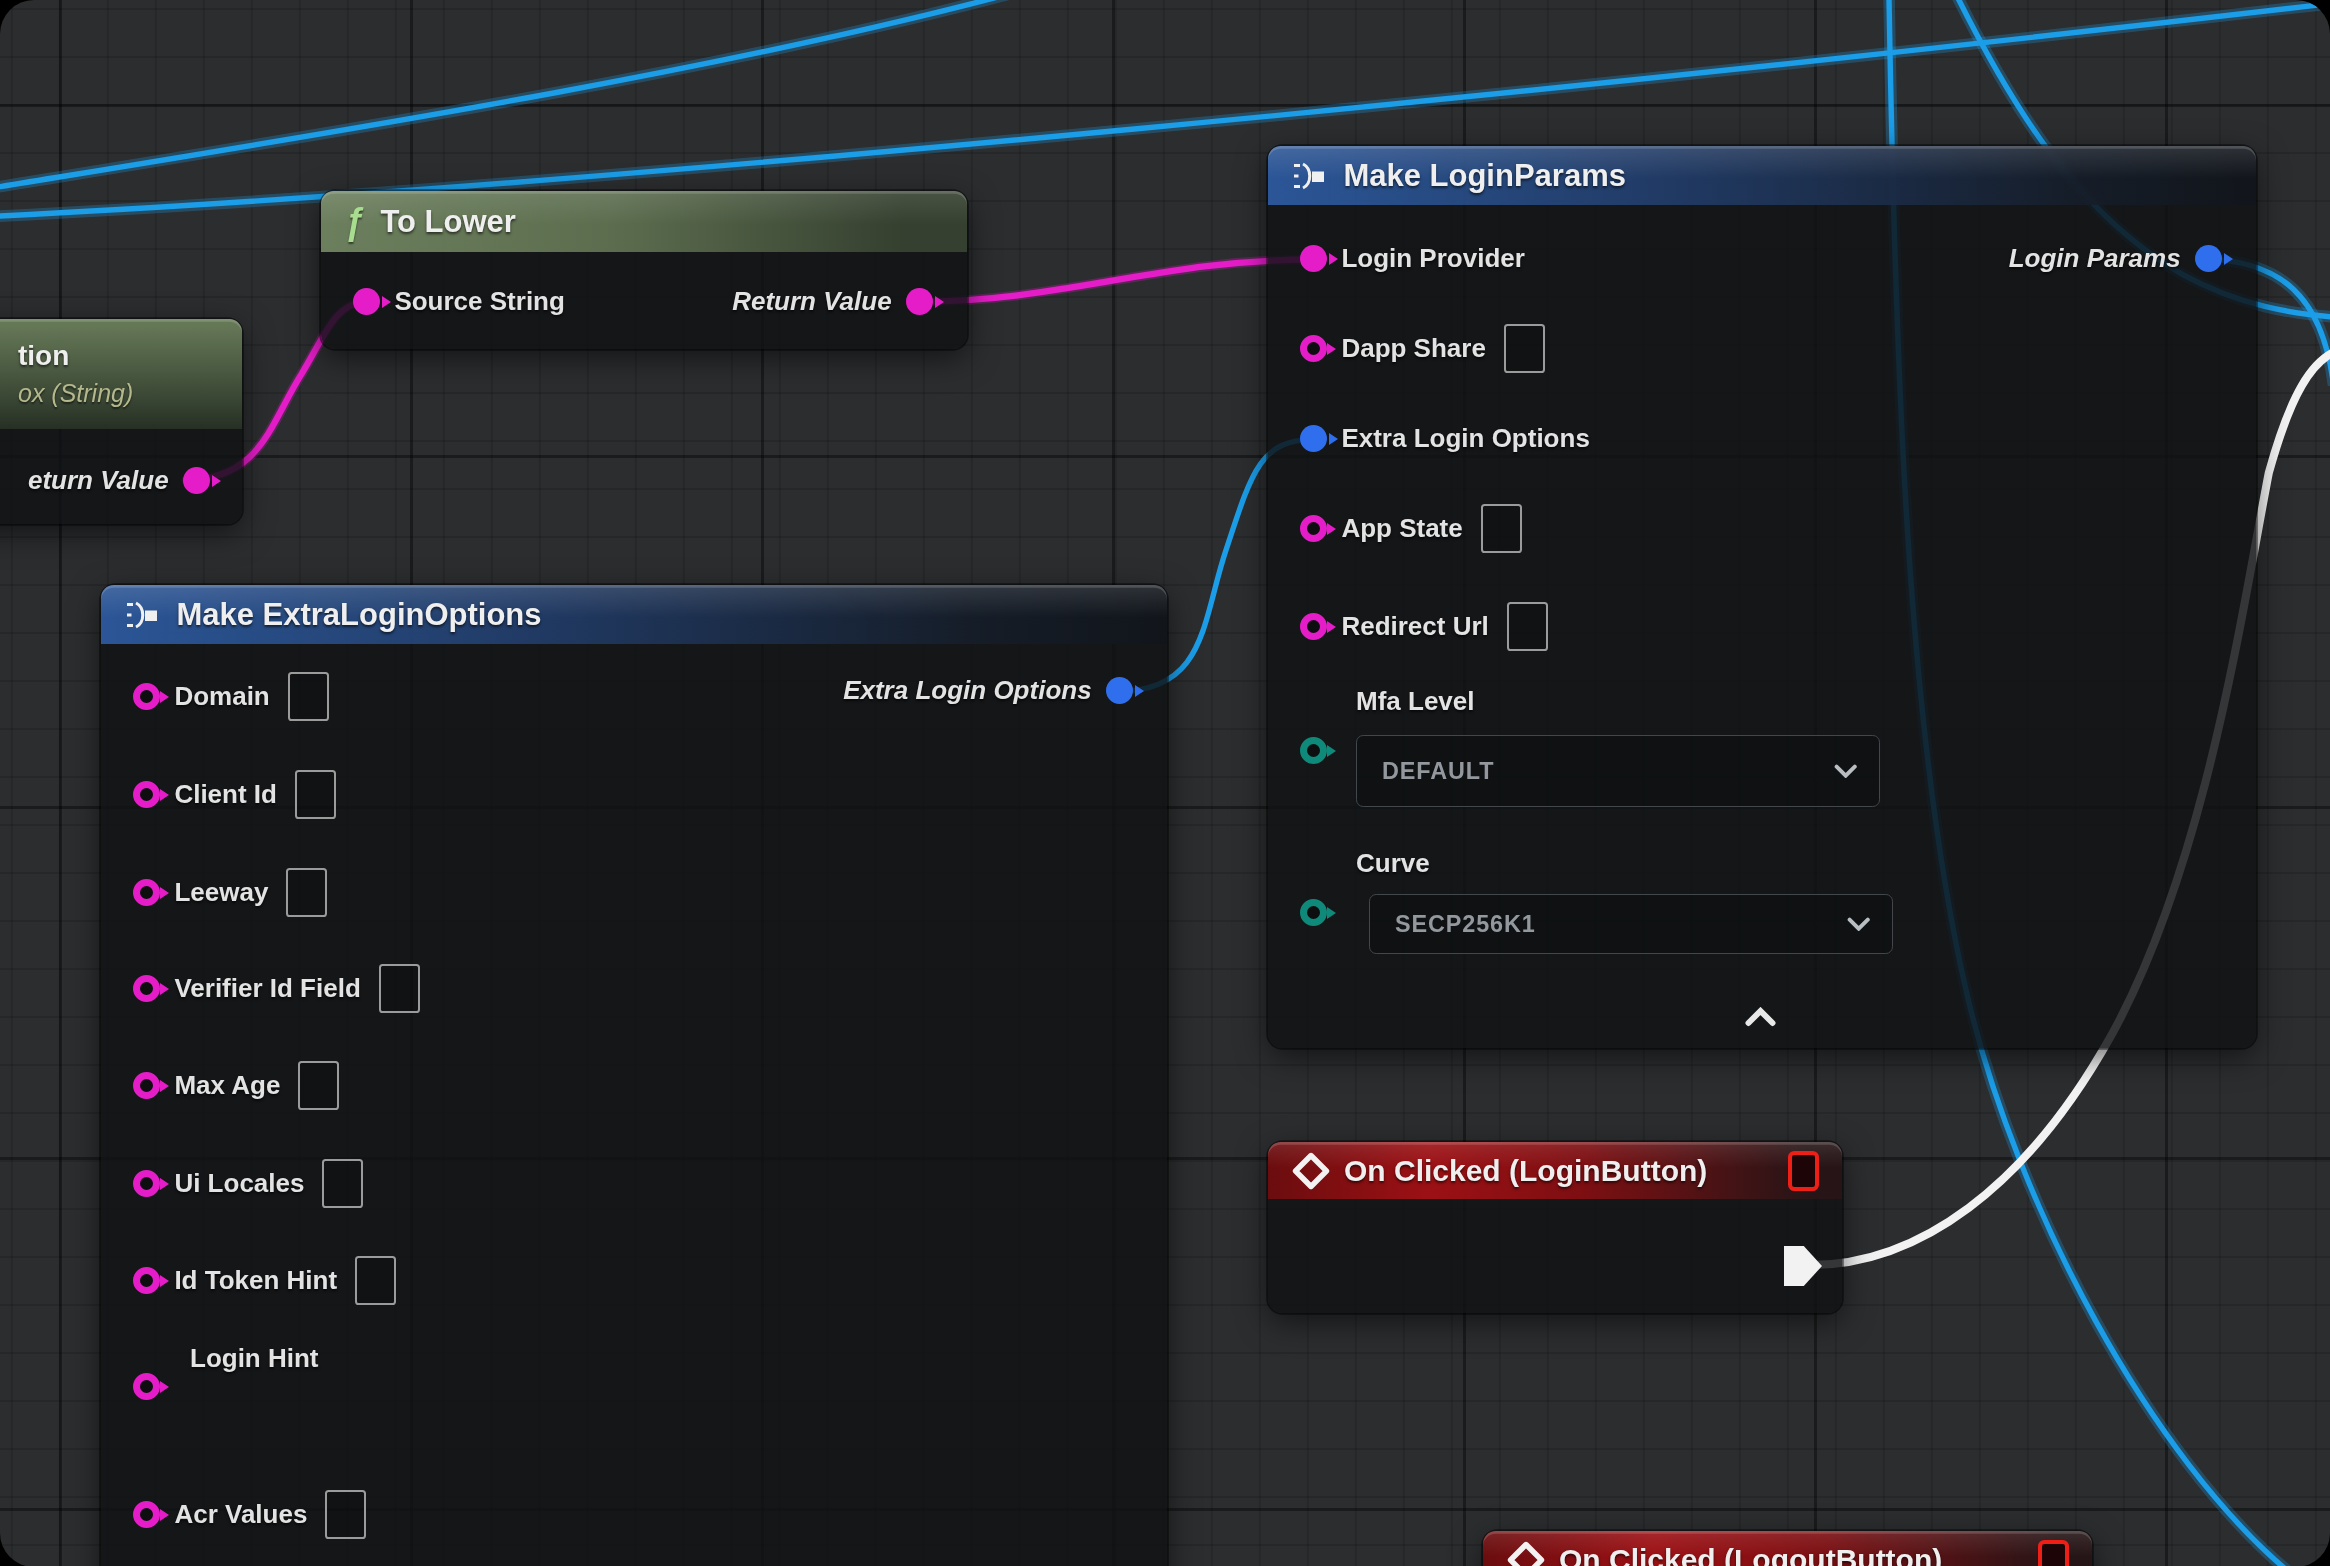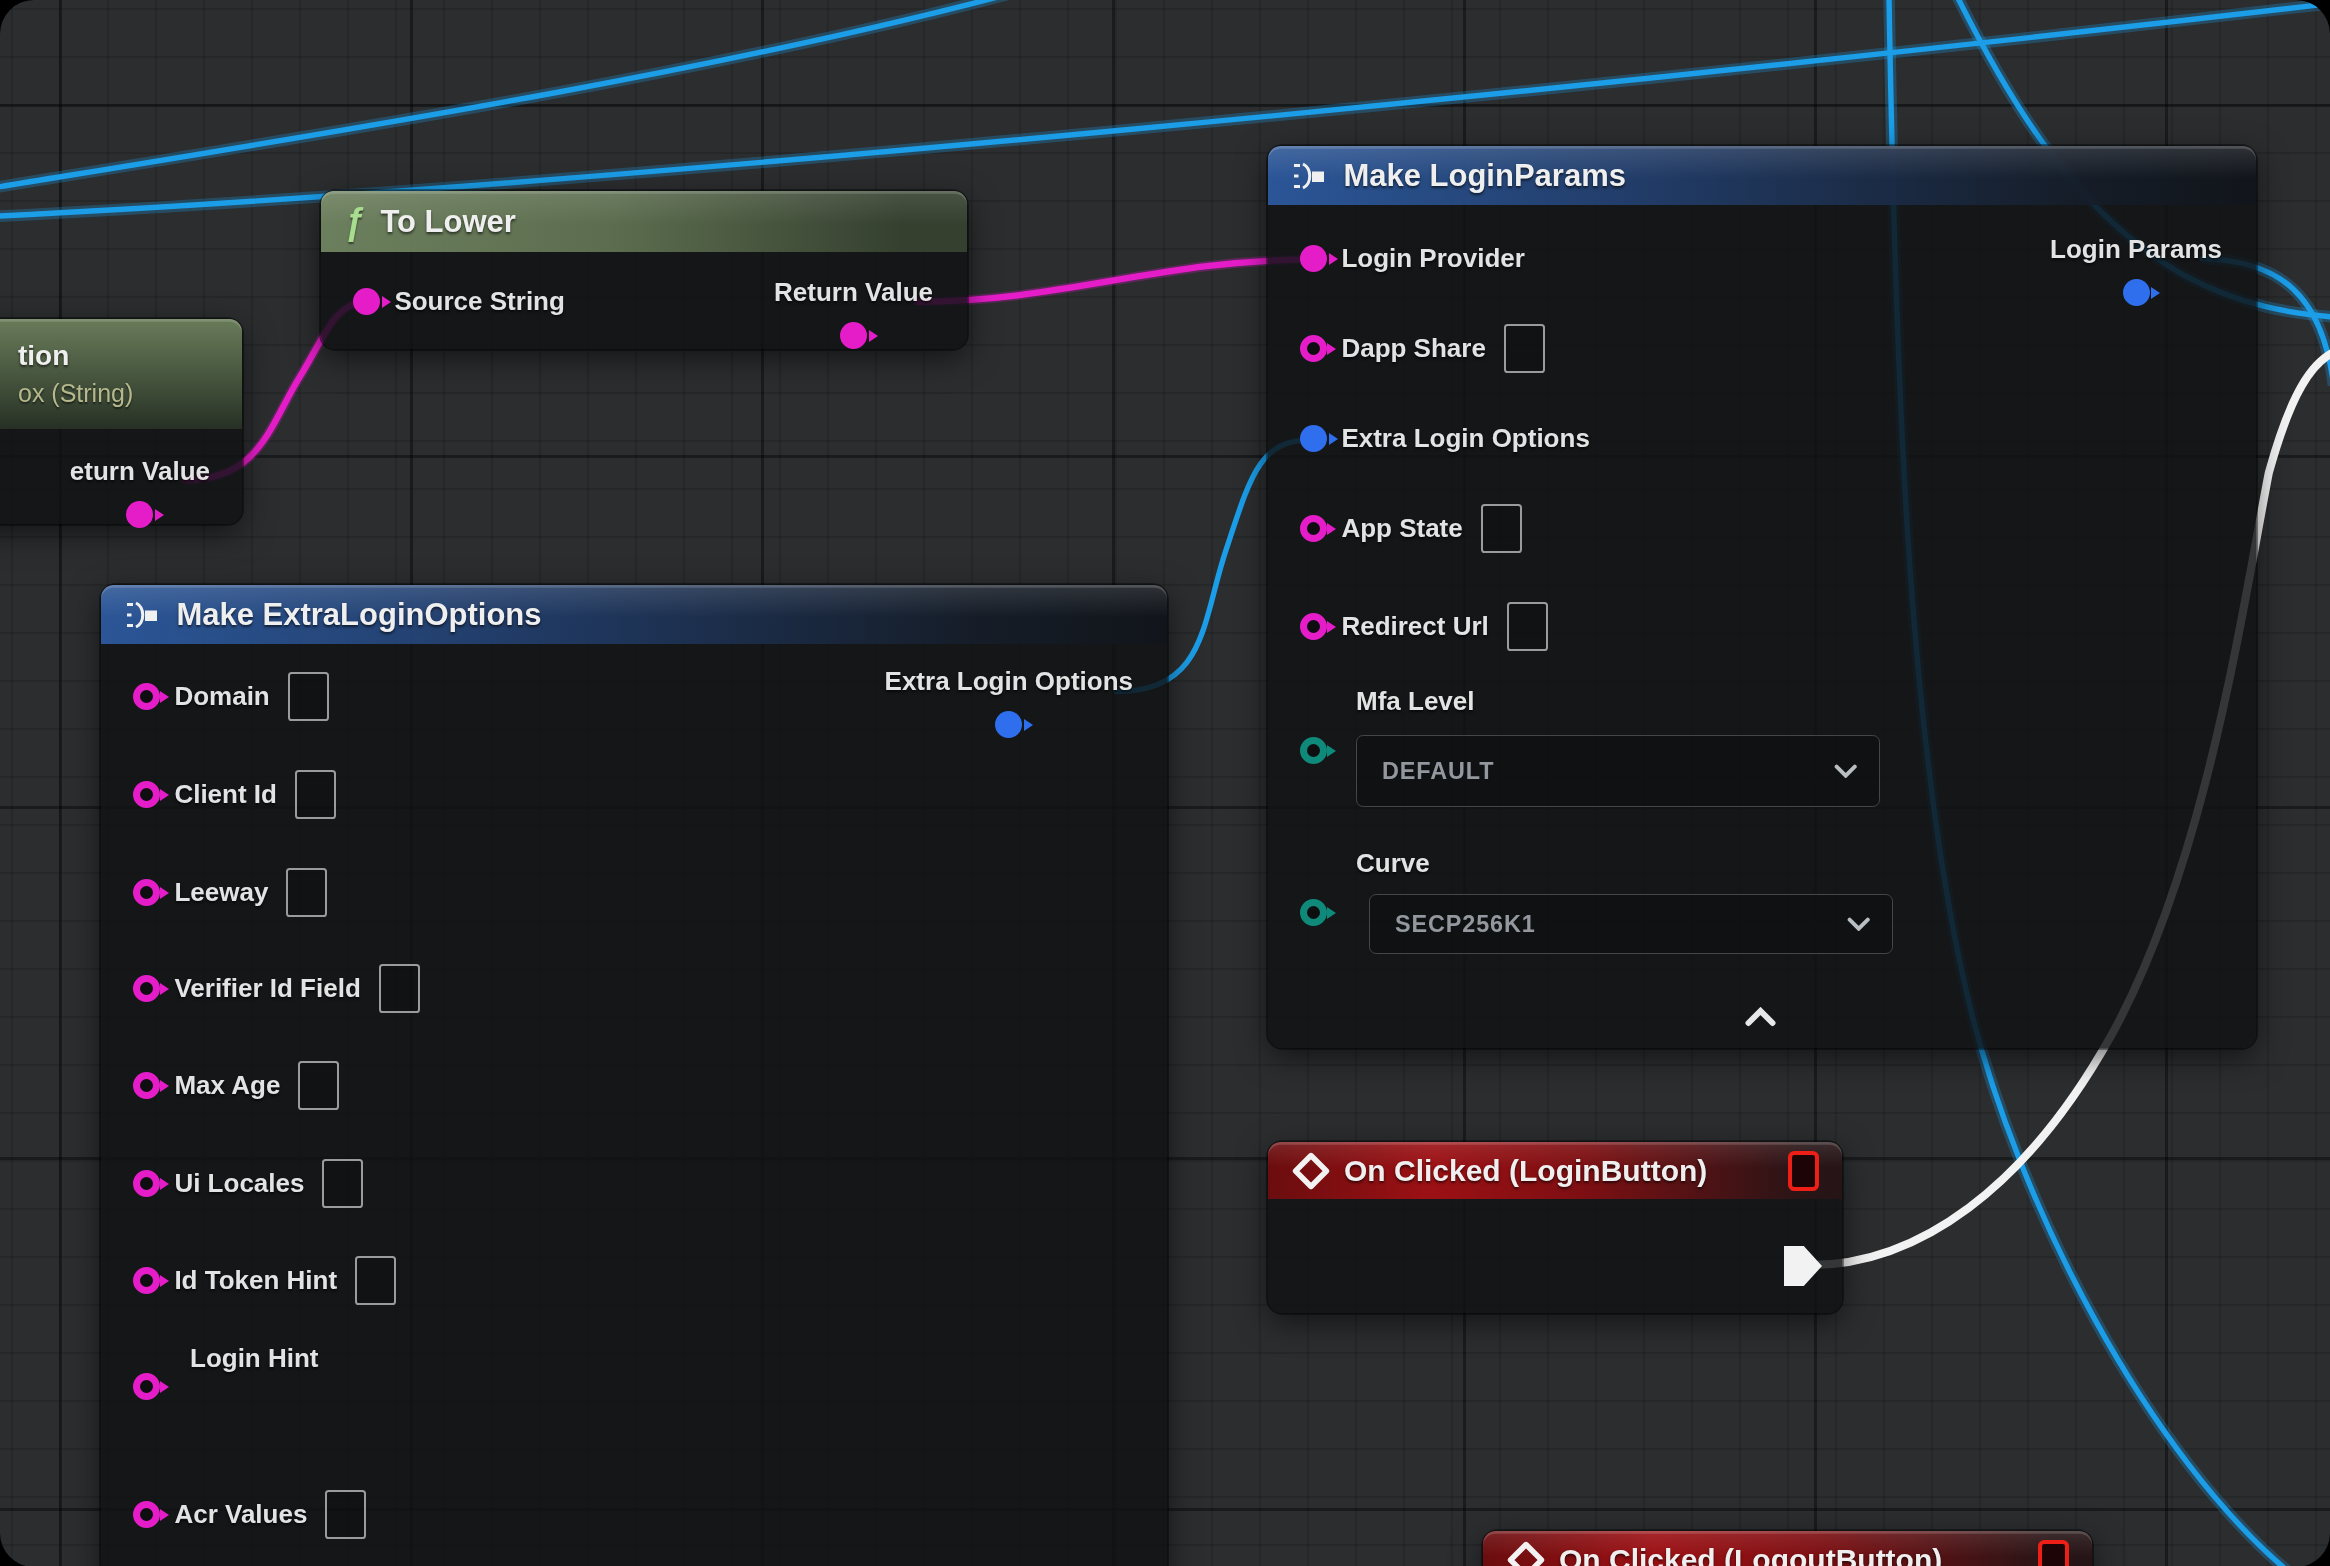--- a/index.html
+++ b/index.html
@@ -35,27 +35,27 @@
       linear-gradient(to right, rgba(45,89,156,0.96), rgba(34,62,108,0.95) 38%, rgba(22,30,42,0.92) 82%, rgba(18,22,28,0.92));}
   .hdr-green{background:
       linear-gradient(to bottom, rgba(255,255,255,0.10), rgba(255,255,255,0) 55%),
       linear-gradient(to right, rgba(112,132,96,0.96), rgba(96,114,82,0.95) 45%, rgba(56,68,50,0.93) 90%);}
   .hdr-green-tall{flex-direction:column;align-items:flex-start;justify-content:center;gap:7.2px;
       background:linear-gradient(to bottom, rgba(108,128,92,0.96), rgba(58,71,52,0.95) 75%, rgba(40,49,37,0.94));}
   .hdr-red{background:
       linear-gradient(to bottom, rgba(255,255,255,0.10), rgba(255,255,255,0) 45%),
       linear-gradient(to right, rgba(110,13,15,0.97), rgba(161,17,21,0.97) 28%, rgba(130,15,18,0.96) 55%, rgba(40,21,23,0.93) 94%);}
   .title{font-size:31px;font-weight:700;color:#efefef;text-shadow:0 1.8px 2.7px rgba(0,0,0,0.6);white-space:nowrap;}
-  .subtitle{font-size:25px;font-weight:400;color:#b5b88c;text-shadow:0 1.8px 1.8px rgba(0,0,0,0.5);}
+  .subtitle{font-size:25px;font-style:italic;font-weight:400;color:#b5b88c;text-shadow:0 1.8px 1.8px rgba(0,0,0,0.5);}
   .fn-icon{font-size:36px;font-style:italic;font-weight:700;color:#a8dc8f;line-height:1;text-shadow:0 1.8px 1.8px rgba(0,0,0,0.5);}
 
   
   .row{position:absolute;display:flex;align-items:center;gap:14.4px;height:49px;}
   .row.left{left:32px;}
-  .row.right{right:34px;flex-direction:column;}
+  .row.right{right:34px;flex-direction:row;font-style:italic;}
   .plabel{font-size:26px;font-weight:700;color:#e3e3e3;text-shadow:0 1.8px 2.7px rgba(0,0,0,0.65);white-space:nowrap;}
   .pin{position:relative;flex:0 0 auto;width:27px;height:27px;border-radius:50%;}
   .pin.filled{background:currentColor;}
   .pin.hollow{width:27px;height:27px;border:7.2px solid currentColor;background:rgba(10,10,12,0.6);}
   .pin::after{content:'';position:absolute;right:-10.8px;top:50%;transform:translateY(-50%);
     border-left:9px solid currentColor;border-top:6.3px solid transparent;border-bottom:6.3px solid transparent;}
   .pin.hollow::after{right:-16px;}
   .c-magenta{color:#e51dc8;}
   .c-blue{color:#2f6fed;}
   .c-teal{color:#0f8a7a;}

